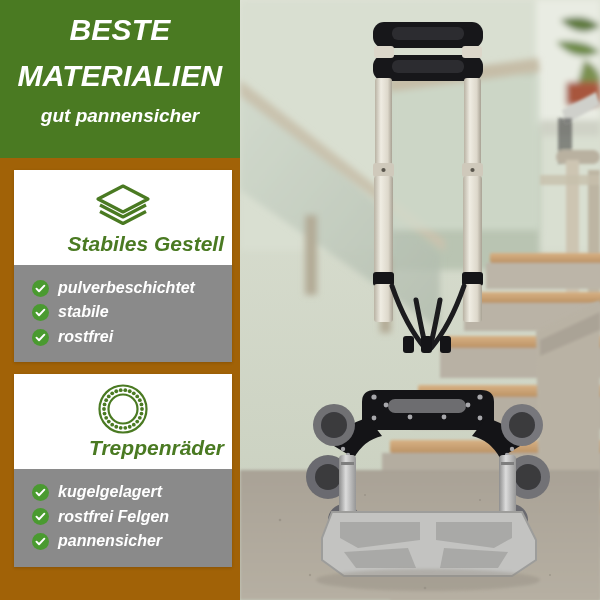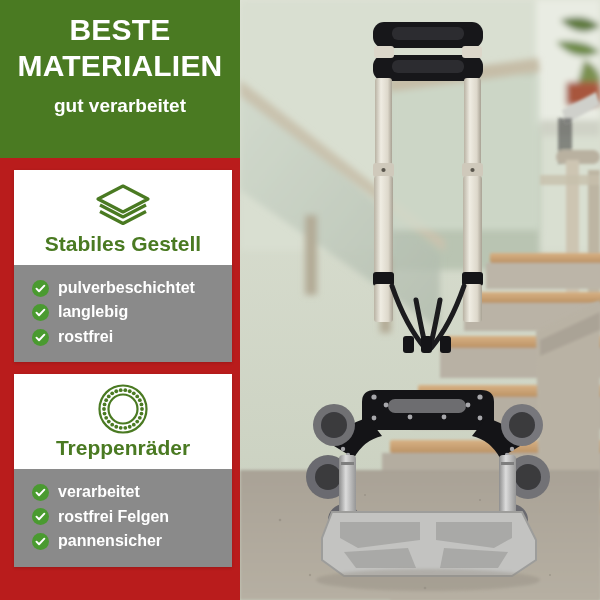--- a/index.html
+++ b/index.html
@@ -7,41 +7,42 @@
     width:600px;height:600px;overflow:hidden;
     font-family:"Liberation Sans","DejaVu Sans",sans-serif;
     background:#f2f2f2;
   }
   .page{position:relative;width:600px;height:600px;display:flex;}
 
   
   .left-col{
     position:relative;
     width:240px;height:600px;
-    background:#b91c1c;
+    background:#a16207;
     flex:0 0 240px;
     box-sizing:border-box;
+    font-style:italic;
   }
 
   .hero{
     width:240px;height:158px;
     background:#4a7a22;
     box-sizing:border-box;
     padding:14px 10px 0 10px;
     text-align:center;
     color:#ffffff;
     display:flex;flex-direction:column;justify-content:flex-start;
   }
   .hero-l1{
     font-size:30px;font-weight:bold;line-height:1.08;
     letter-spacing:0.2px;
   }
   .hero-l2{
     font-size:30px;font-weight:bold;line-height:1.08;
-    letter-spacing:0.2px;margin-top:4px;
+    letter-spacing:0.2px;margin-top:14px;
   }
   .hero-sub{
     font-size:19px;font-weight:bold;margin-top:13px;line-height:1.1;
   }
 
   .cards{
     position:absolute;left:0;top:158px;width:240px;
     padding:12px 8px 0 14px;
     box-sizing:border-box;
   }
@@ -50,21 +51,21 @@
     background:#ffffff;
     width:218px;
     box-sizing:border-box;
     box-shadow:0 1px 3px rgba(0,0,0,0.16);
     margin-bottom:12px;
     overflow:hidden;
   }
   .card-head{
     background:#ffffff;
     padding:12px 8px 10px 8px;
-    text-align:center;
+    text-align:right;
   }
   .card-icon{
     height:46px;display:flex;align-items:center;justify-content:center;
   }
   .card-title{
     color:#4a7a22;
     font-size:21px;font-weight:bold;
     margin-top:4px;line-height:1.1;
   }
   .card-list{
@@ -99,21 +100,21 @@
 </head>
 <body>
 
 <div class="page">
 
   <div class="left-col">
 
     <div class="hero">
       <div class="hero-l1">BESTE</div>
       <div class="hero-l2">MATERIALIEN</div>
-      <div class="hero-sub">gut verarbeitet</div>
+      <div class="hero-sub">gut pannensicher</div>
     </div>
 
     <div class="cards">
 
       <div class="card">
         <div class="card-head">
           <div class="card-icon">
             <svg width="56" height="44" viewBox="0 0 56 44" fill="none">
               <path d="M28 3 L53 16 L28 29 L3 16 Z" stroke="#4a7a22" stroke-width="3.2" fill="none" stroke-linejoin="round"></path>
               <path d="M5 22 L28 34 L51 22" stroke="#4a7a22" stroke-width="3.2" fill="none" stroke-linejoin="round"></path>
@@ -130,21 +131,21 @@
                 </svg>
             </span>
             <span class="li-label">pulverbeschichtet</span>
           </div>
           <div class="li">
             <span class="check">
               <svg width="11" height="11" viewBox="0 0 12 12">
                   <path d="M1.6 6.2 L4.4 9 L10.2 2.9" stroke="#ffffff" stroke-width="2.1" fill="none" stroke-linecap="round" stroke-linejoin="round"></path>
                 </svg>
             </span>
-            <span class="li-label">langlebig</span>
+            <span class="li-label">stabile</span>
           </div>
           <div class="li">
             <span class="check">
               <svg width="11" height="11" viewBox="0 0 12 12">
                   <path d="M1.6 6.2 L4.4 9 L10.2 2.9" stroke="#ffffff" stroke-width="2.1" fill="none" stroke-linecap="round" stroke-linejoin="round"></path>
                 </svg>
             </span>
             <span class="li-label">rostfrei</span>
           </div>
         </div>
@@ -188,21 +189,21 @@
           </div>
           <div class="card-title">Treppenräder</div>
         </div>
         <div class="card-list">
           <div class="li">
             <span class="check">
               <svg width="11" height="11" viewBox="0 0 12 12">
                   <path d="M1.6 6.2 L4.4 9 L10.2 2.9" stroke="#ffffff" stroke-width="2.1" fill="none" stroke-linecap="round" stroke-linejoin="round"></path>
                 </svg>
             </span>
-            <span class="li-label">verarbeitet</span>
+            <span class="li-label">kugelgelagert</span>
           </div>
           <div class="li">
             <span class="check">
               <svg width="11" height="11" viewBox="0 0 12 12">
                   <path d="M1.6 6.2 L4.4 9 L10.2 2.9" stroke="#ffffff" stroke-width="2.1" fill="none" stroke-linecap="round" stroke-linejoin="round"></path>
                 </svg>
             </span>
             <span class="li-label">rostfrei Felgen</span>
           </div>
           <div class="li">

